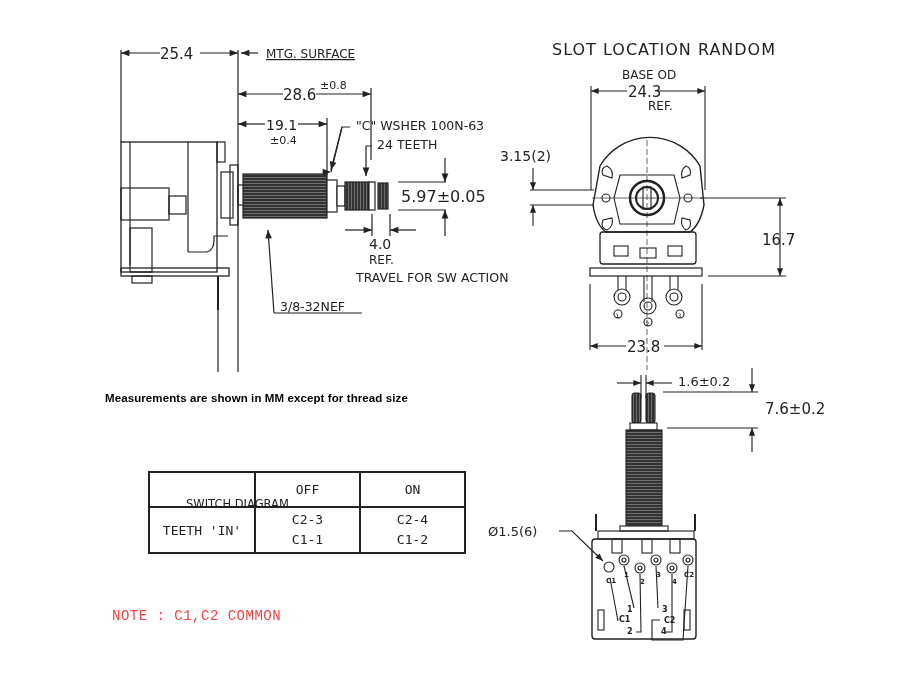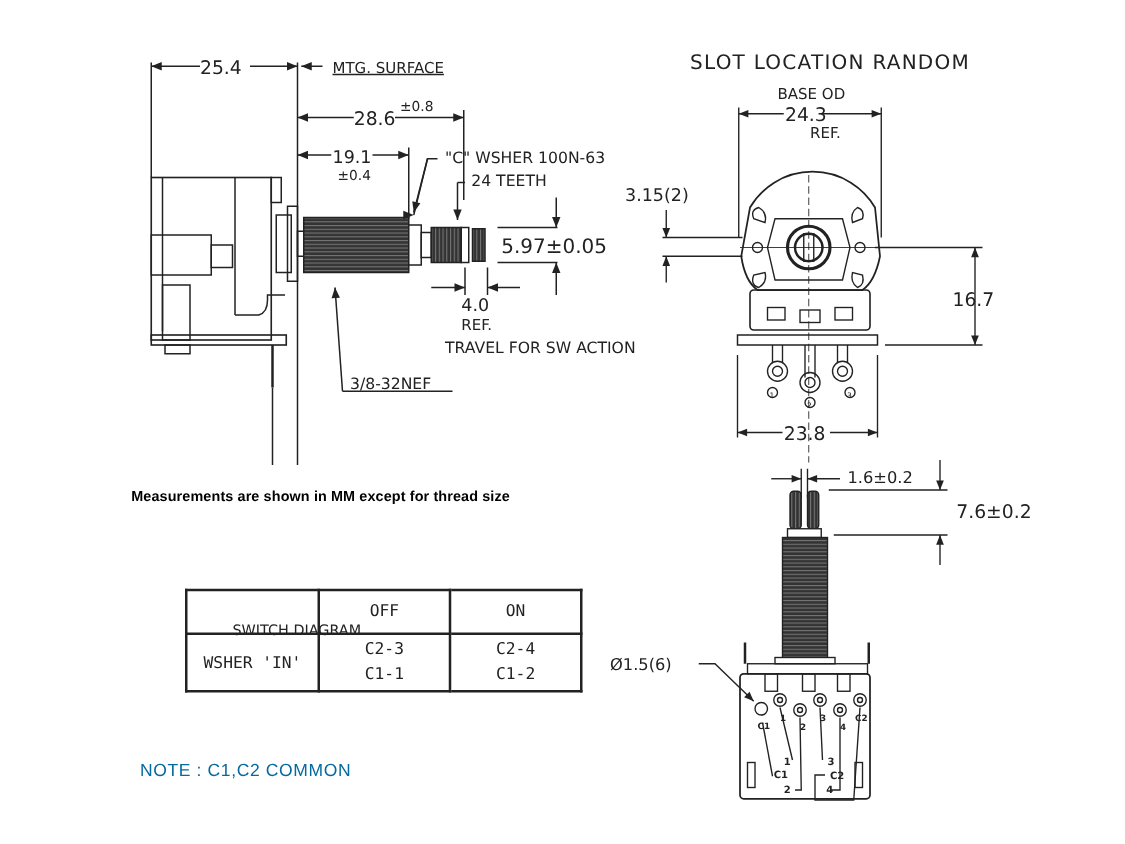--- a/index.html
+++ b/index.html
@@ -8,21 +8,21 @@
   .dim { font-family:"DejaVu Sans", sans-serif; fill:#222; }
   .note { position:absolute; left:105px; top:392px; font-family:"Liberation Sans", sans-serif; font-weight:bold; font-size:11.5px; color:#000; letter-spacing:0.1px; }
   .sw-title { position:absolute; left:186px; top:453px; font-family:"DejaVu Sans", sans-serif; font-size:11.5px; color:#222;margin-top:44px; }
   table.sw { position:absolute; left:108px; top:471px; border-collapse:collapse; font-family:"DejaVu Sans Mono", monospace; color:#222; font-size:13px;margin-left:40px; }
   table.sw td { border:2px solid #222; text-align:center; padding:0; }
   table.sw tr.head td { height:33px; }
   table.sw tr.row td { height:44px; }
   table.sw td.c0 { width:104px; }
   table.sw td.c1, table.sw td.c2 { width:103px; }
   table.sw td .ln { display:block; line-height:20px; }
-  .sw-note { position:absolute; left:112px; top:608px; font-family:Liberation Sans, sans-serif; font-size:14px; color:#0369a1; letter-spacing:0.5px; }
+  .sw-note { position:absolute; left:112px; top:608px; font-family:Liberation Mono, monospace; font-size:14px; color:#ef4444; letter-spacing:0.5px; }
 </style>
 </head>
 <body>
 
 <svg id="drawing" width="900" height="675" viewBox="0 0 900 675">
   <defs>
     <marker id="arr" viewBox="0 0 10 10" refX="10" refY="5" markerWidth="9" markerHeight="7" orient="auto-start-reverse">
       <path d="M0,1 L10,5 L0,9 z" fill="#222"></path>
     </marker>
     <pattern id="thread" width="4" height="3" patternUnits="userSpaceOnUse">
@@ -254,21 +254,21 @@
 
 <div class="sw-title">SWITCH DIAGRAM</div>
 <table class="sw">
   <tbody>
       <tr class="head">
     <td class="c0"></td>
     <td class="c1">OFF</td>
     <td class="c2">ON</td>
   </tr>
   <tr class="row">
-    <td class="c0">WSHER 'IN'</td>
+    <td class="c0">TEETH 'IN'</td>
     <td class="c1">
       <span class="ln">C2-3</span>
       <span class="ln">C1-1</span>
     </td>
     <td class="c2">
       <span class="ln">C2-4</span>
       <span class="ln">C1-2</span>
     </td>
   </tr>
 </tbody>

